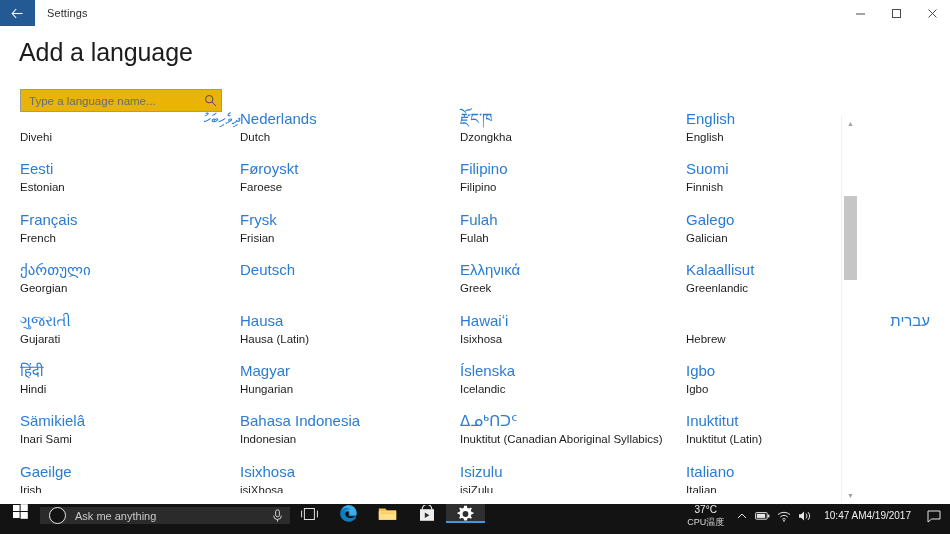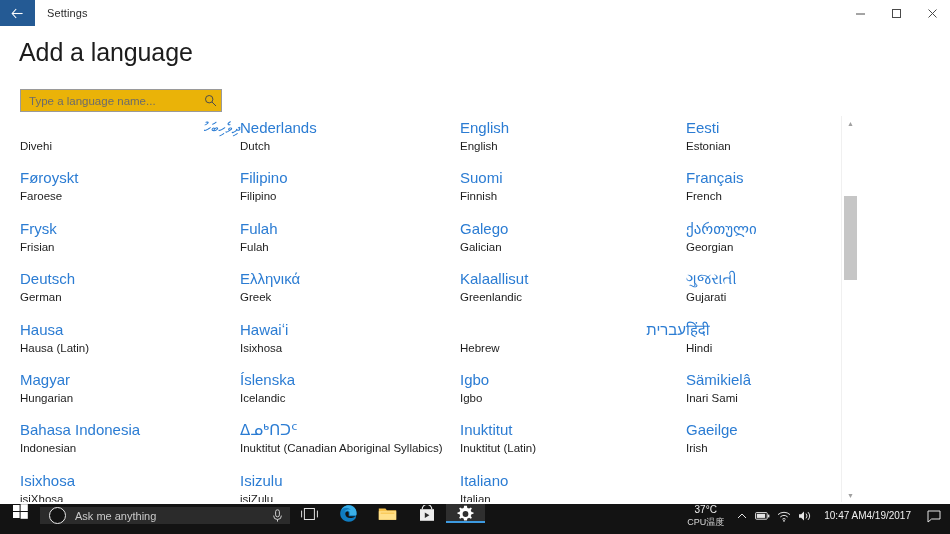--- a/index.html
+++ b/index.html
@@ -104,21 +104,21 @@
     align-items: center;
     justify-content: center;
     color: #4a4a4a;
     cursor: pointer;
   }
 
   
   .lang-area {
     position: absolute;
     left: 0;
-    top: 116px;
+    top: 107px;
     width: 930px;
     height: 386px;
     overflow: hidden;
   }
   .lang-grid {
     position: relative;
     display: grid;
     grid-template-columns: 220px 220px 226px 244px;
     padding-left: 20px;
     row-gap: 0px;
@@ -356,20 +356,24 @@
     <div class="lang-grid" id="lang-grid">
         <div class="lang-item">
           <div class="lang-native rtl">ދިވެހިބަހު</div>
           <div class="lang-english">Divehi</div>
         </div>
         <div class="lang-item">
           <div class="lang-native">Nederlands</div>
           <div class="lang-english">Dutch</div>
         </div>
         <div class="lang-item">
+          <div class="lang-native">རྫོང་ཁ</div>
+          <div class="lang-english">Dzongkha</div>
+        </div>
+        <div class="lang-item">
           <div class="lang-native">English</div>
           <div class="lang-english">English</div>
         </div>
         <div class="lang-item">
           <div class="lang-native">Eesti</div>
           <div class="lang-english">Estonian</div>
         </div>
         <div class="lang-item">
           <div class="lang-native">Føroyskt</div>
           <div class="lang-english">Faroese</div>
@@ -397,21 +401,20 @@
         <div class="lang-item">
           <div class="lang-native">Galego</div>
           <div class="lang-english">Galician</div>
         </div>
         <div class="lang-item">
           <div class="lang-native">ქართული</div>
           <div class="lang-english">Georgian</div>
         </div>
         <div class="lang-item">
           <div class="lang-native">Deutsch</div>
-          <div class="lang-english">German</div>
         </div>
         <div class="lang-item">
           <div class="lang-native">Ελληνικά</div>
           <div class="lang-english">Greek</div>
         </div>
         <div class="lang-item">
           <div class="lang-native">Kalaallisut</div>
           <div class="lang-english">Greenlandic</div>
         </div>
         <div class="lang-item">

